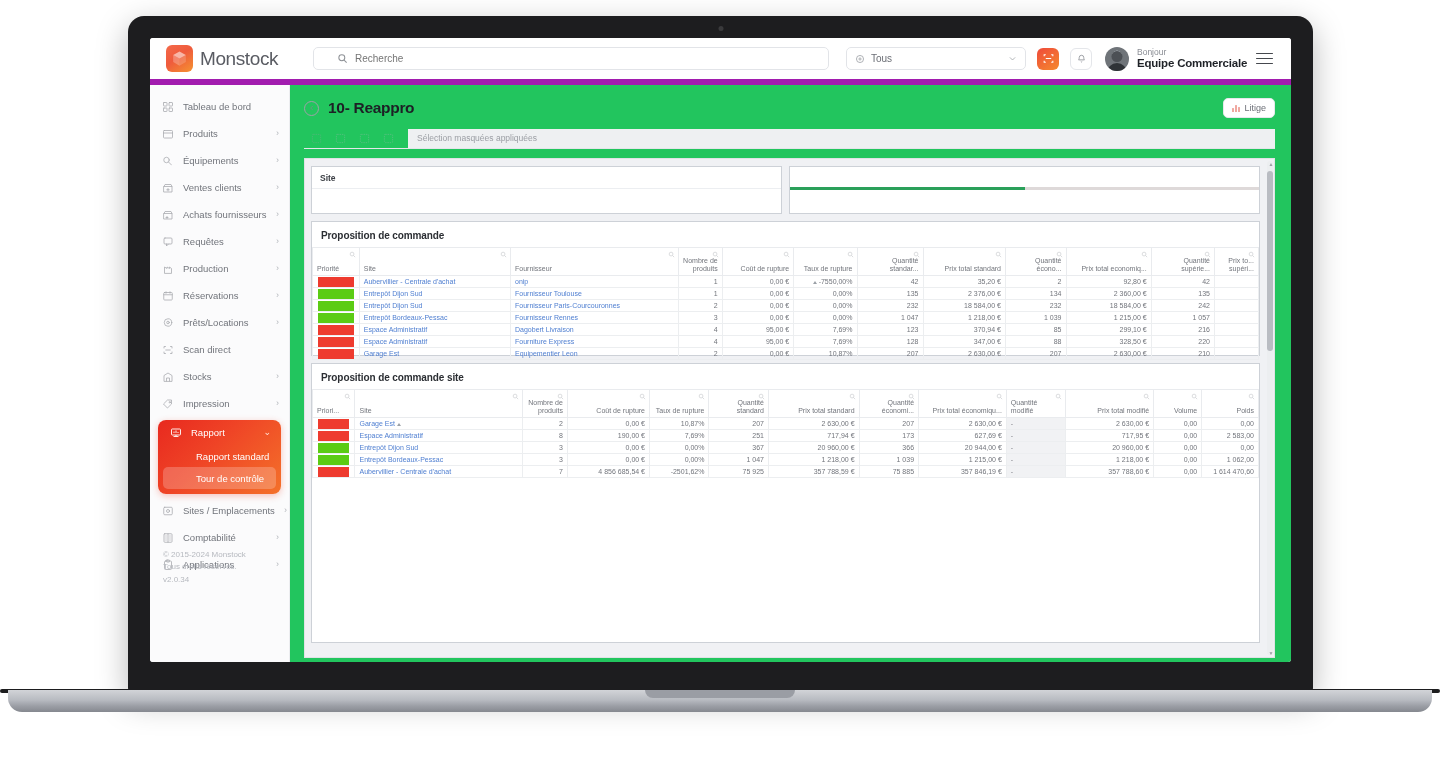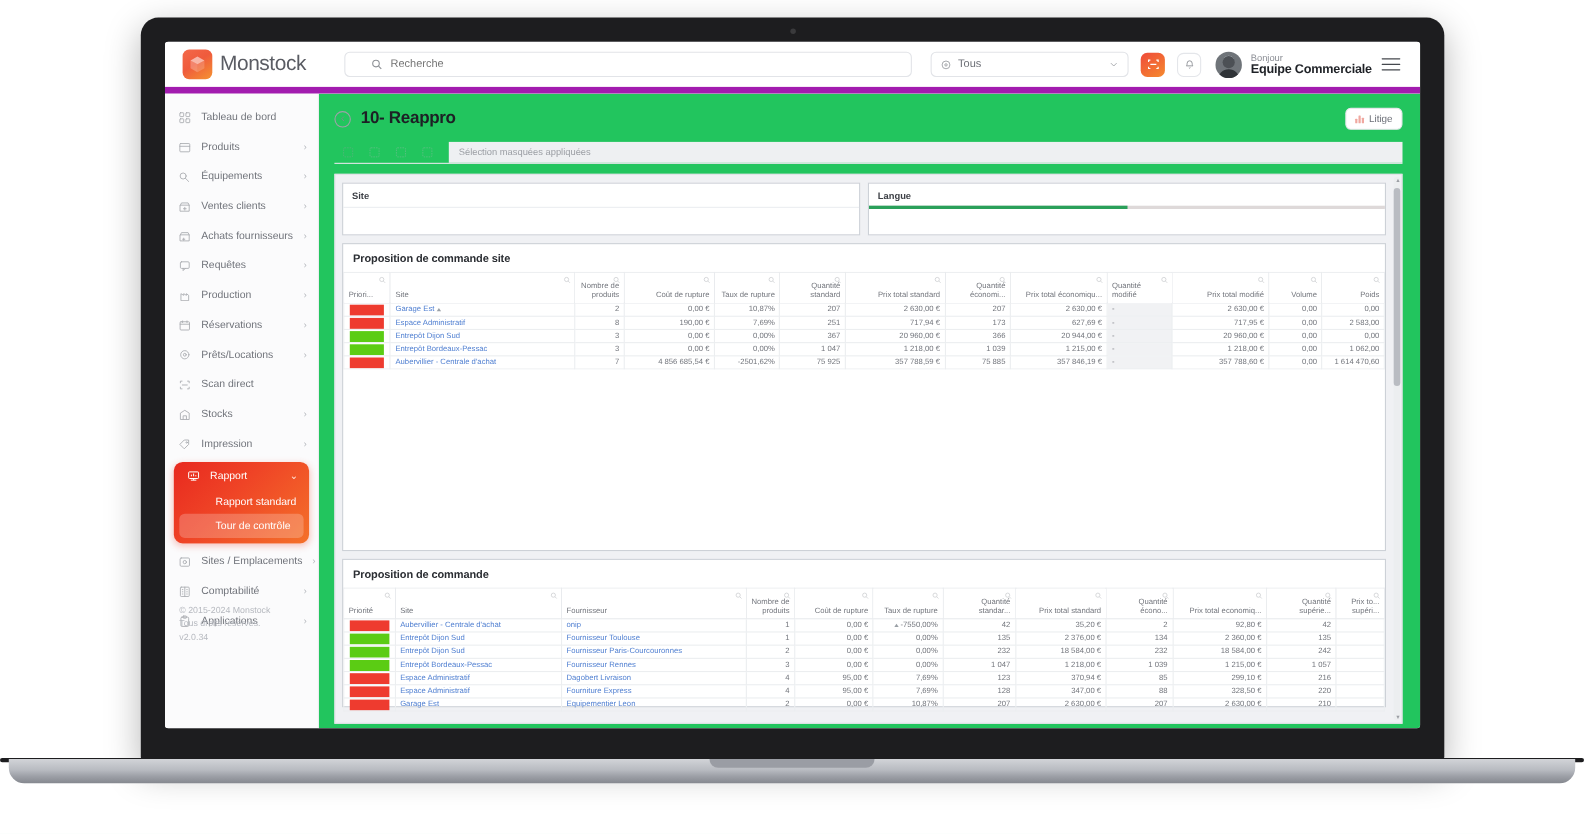--- a/index.html
+++ b/index.html
@@ -568,25 +568,210 @@
 
         <div class="canvas">
           <div class="canvas-scroll">
 
             <div class="widget-row">
               <div class="widget">
                 <div class="w-title">Site</div>
                 <div class="w-rule"></div>
               </div>
               <div class="widget">
-                <div class="w-title">Langue</div>
                 <div class="w-rule"></div>
                 <div class="w-bar" id="langue-bar" style="width: 100%; background: rgb(222, 217, 217);">
                   <div class="fill" id="langue-fill" style="width: 50%; background: rgb(42, 160, 90);"></div>
                 </div>
+              </div>
+            </div>
+
+            <div class="panel panel-b">
+              <div class="panel-title">Proposition de commande</div>
+              <div class="tbl-wrap">
+                <table class="grid" id="table-1">
+                    <colgroup>
+                      <col style="width:34px">
+                      <col style="width:110px">
+                      <col style="width:122px">
+                      <col style="width:32px">
+                      <col style="width:52px">
+                      <col style="width:46px">
+                      <col style="width:48px">
+                      <col style="width:60px">
+                      <col style="width:44px">
+                      <col style="width:62px">
+                      <col style="width:46px">
+                      <col style="width:32px">
+                    </colgroup>
+                    <tbody>
+                      <tr>
+                        <th class="">Priorité<svg class="mag" viewBox="0 0 24 24" fill="none" stroke="#9a9da3" stroke-width="2.4">
+                            <circle cx="10.5" cy="10.5" r="6.5"></circle>
+                            <path d="M15.5 15.5 21 21"></path>
+                          </svg></th>
+                        <th class="">Site<svg class="mag" viewBox="0 0 24 24" fill="none" stroke="#9a9da3" stroke-width="2.4">
+                            <circle cx="10.5" cy="10.5" r="6.5"></circle>
+                            <path d="M15.5 15.5 21 21"></path>
+                          </svg></th>
+                        <th class="">Fournisseur<svg class="mag" viewBox="0 0 24 24" fill="none" stroke="#9a9da3" stroke-width="2.4">
+                            <circle cx="10.5" cy="10.5" r="6.5"></circle>
+                            <path d="M15.5 15.5 21 21"></path>
+                          </svg></th>
+                        <th class="num">Nombre de produits<svg class="mag" viewBox="0 0 24 24" fill="none" stroke="#9a9da3" stroke-width="2.4">
+                            <circle cx="10.5" cy="10.5" r="6.5"></circle>
+                            <path d="M15.5 15.5 21 21"></path>
+                          </svg></th>
+                        <th class="num">Coût de rupture<svg class="mag" viewBox="0 0 24 24" fill="none" stroke="#9a9da3" stroke-width="2.4">
+                            <circle cx="10.5" cy="10.5" r="6.5"></circle>
+                            <path d="M15.5 15.5 21 21"></path>
+                          </svg></th>
+                        <th class="num">Taux de rupture<svg class="mag" viewBox="0 0 24 24" fill="none" stroke="#9a9da3" stroke-width="2.4">
+                            <circle cx="10.5" cy="10.5" r="6.5"></circle>
+                            <path d="M15.5 15.5 21 21"></path>
+                          </svg></th>
+                        <th class="num">Quantité standar...<svg class="mag" viewBox="0 0 24 24" fill="none" stroke="#9a9da3" stroke-width="2.4">
+                            <circle cx="10.5" cy="10.5" r="6.5"></circle>
+                            <path d="M15.5 15.5 21 21"></path>
+                          </svg></th>
+                        <th class="num">Prix total standard<svg class="mag" viewBox="0 0 24 24" fill="none" stroke="#9a9da3" stroke-width="2.4">
+                            <circle cx="10.5" cy="10.5" r="6.5"></circle>
+                            <path d="M15.5 15.5 21 21"></path>
+                          </svg></th>
+                        <th class="num">Quantité écono...<svg class="mag" viewBox="0 0 24 24" fill="none" stroke="#9a9da3" stroke-width="2.4">
+                            <circle cx="10.5" cy="10.5" r="6.5"></circle>
+                            <path d="M15.5 15.5 21 21"></path>
+                          </svg></th>
+                        <th class="num">Prix total economiq...<svg class="mag" viewBox="0 0 24 24" fill="none" stroke="#9a9da3" stroke-width="2.4">
+                            <circle cx="10.5" cy="10.5" r="6.5"></circle>
+                            <path d="M15.5 15.5 21 21"></path>
+                          </svg></th>
+                        <th class="num">Quantité supérie...<svg class="mag" viewBox="0 0 24 24" fill="none" stroke="#9a9da3" stroke-width="2.4">
+                            <circle cx="10.5" cy="10.5" r="6.5"></circle>
+                            <path d="M15.5 15.5 21 21"></path>
+                          </svg></th>
+                        <th class="num">Prix to... supéri...<svg class="mag" viewBox="0 0 24 24" fill="none" stroke="#9a9da3" stroke-width="2.4">
+                            <circle cx="10.5" cy="10.5" r="6.5"></circle>
+                            <path d="M15.5 15.5 21 21"></path>
+                          </svg></th>
+                      </tr>
+                      <tr>
+                        <td class="prio">
+                          <div class="chip red"></div>
+                        </td>
+                        <td class="link">Aubervillier - Centrale d'achat</td>
+                        <td class="link">onip</td>
+                        <td class="num">1</td>
+                        <td class="num">0,00 €</td>
+                        <td class="num"><span class="sortcaret"></span> -7550,00%</td>
+                        <td class="num">42</td>
+                        <td class="num">35,20 €</td>
+                        <td class="num">2</td>
+                        <td class="num">92,80 €</td>
+                        <td class="num">42</td>
+                        <td class="num"></td>
+                      </tr>
+                      <tr>
+                        <td class="prio">
+                          <div class="chip green"></div>
+                        </td>
+                        <td class="link">Entrepôt Dijon Sud</td>
+                        <td class="link">Fournisseur Toulouse</td>
+                        <td class="num">1</td>
+                        <td class="num">0,00 €</td>
+                        <td class="num">0,00%</td>
+                        <td class="num">135</td>
+                        <td class="num">2 376,00 €</td>
+                        <td class="num">134</td>
+                        <td class="num">2 360,00 €</td>
+                        <td class="num">135</td>
+                        <td class="num"></td>
+                      </tr>
+                      <tr>
+                        <td class="prio">
+                          <div class="chip green"></div>
+                        </td>
+                        <td class="link">Entrepôt Dijon Sud</td>
+                        <td class="link">Fournisseur Paris-Courcouronnes</td>
+                        <td class="num">2</td>
+                        <td class="num">0,00 €</td>
+                        <td class="num">0,00%</td>
+                        <td class="num">232</td>
+                        <td class="num">18 584,00 €</td>
+                        <td class="num">232</td>
+                        <td class="num">18 584,00 €</td>
+                        <td class="num">242</td>
+                        <td class="num"></td>
+                      </tr>
+                      <tr>
+                        <td class="prio">
+                          <div class="chip green"></div>
+                        </td>
+                        <td class="link">Entrepôt Bordeaux-Pessac</td>
+                        <td class="link">Fournisseur Rennes</td>
+                        <td class="num">3</td>
+                        <td class="num">0,00 €</td>
+                        <td class="num">0,00%</td>
+                        <td class="num">1 047</td>
+                        <td class="num">1 218,00 €</td>
+                        <td class="num">1 039</td>
+                        <td class="num">1 215,00 €</td>
+                        <td class="num">1 057</td>
+                        <td class="num"></td>
+                      </tr>
+                      <tr>
+                        <td class="prio">
+                          <div class="chip red"></div>
+                        </td>
+                        <td class="link">Espace Administratif</td>
+                        <td class="link">Dagobert Livraison</td>
+                        <td class="num">4</td>
+                        <td class="num">95,00 €</td>
+                        <td class="num">7,69%</td>
+                        <td class="num">123</td>
+                        <td class="num">370,94 €</td>
+                        <td class="num">85</td>
+                        <td class="num">299,10 €</td>
+                        <td class="num">216</td>
+                        <td class="num"></td>
+                      </tr>
+                      <tr>
+                        <td class="prio">
+                          <div class="chip red"></div>
+                        </td>
+                        <td class="link">Espace Administratif</td>
+                        <td class="link">Fourniture Express</td>
+                        <td class="num">4</td>
+                        <td class="num">95,00 €</td>
+                        <td class="num">7,69%</td>
+                        <td class="num">128</td>
+                        <td class="num">347,00 €</td>
+                        <td class="num">88</td>
+                        <td class="num">328,50 €</td>
+                        <td class="num">220</td>
+                        <td class="num"></td>
+                      </tr>
+                      <tr>
+                        <td class="prio">
+                          <div class="chip red"></div>
+                        </td>
+                        <td class="link">Garage Est</td>
+                        <td class="link">Equipementier Leon</td>
+                        <td class="num">2</td>
+                        <td class="num">0,00 €</td>
+                        <td class="num">10,87%</td>
+                        <td class="num">207</td>
+                        <td class="num">2 630,00 €</td>
+                        <td class="num">207</td>
+                        <td class="num">2 630,00 €</td>
+                        <td class="num">210</td>
+                        <td class="num"></td>
+                      </tr>
+                    </tbody>
+                  </table>
               </div>
             </div>
 
             <div class="panel panel-a">
               <div class="panel-title">Proposition de commande site</div>
               <div class="tbl-wrap">
                 <table class="grid" id="table-0">
                     <colgroup>
                       <col style="width:30px">
                       <col style="width:118px">
@@ -740,206 +925,20 @@
                         <td class=" col-shade">-</td>
                         <td class="num">357 788,60 €</td>
                         <td class="num">0,00</td>
                         <td class="num">1 614 470,60</td>
                       </tr>
                     </tbody>
                   </table>
               </div>
             </div>
 
-            <div class="panel panel-b">
-              <div class="panel-title">Proposition de commande</div>
-              <div class="tbl-wrap">
-                <table class="grid" id="table-1">
-                    <colgroup>
-                      <col style="width:34px">
-                      <col style="width:110px">
-                      <col style="width:122px">
-                      <col style="width:32px">
-                      <col style="width:52px">
-                      <col style="width:46px">
-                      <col style="width:48px">
-                      <col style="width:60px">
-                      <col style="width:44px">
-                      <col style="width:62px">
-                      <col style="width:46px">
-                      <col style="width:32px">
-                    </colgroup>
-                    <tbody>
-                      <tr>
-                        <th class="">Priorité<svg class="mag" viewBox="0 0 24 24" fill="none" stroke="#9a9da3" stroke-width="2.4">
-                            <circle cx="10.5" cy="10.5" r="6.5"></circle>
-                            <path d="M15.5 15.5 21 21"></path>
-                          </svg></th>
-                        <th class="">Site<svg class="mag" viewBox="0 0 24 24" fill="none" stroke="#9a9da3" stroke-width="2.4">
-                            <circle cx="10.5" cy="10.5" r="6.5"></circle>
-                            <path d="M15.5 15.5 21 21"></path>
-                          </svg></th>
-                        <th class="">Fournisseur<svg class="mag" viewBox="0 0 24 24" fill="none" stroke="#9a9da3" stroke-width="2.4">
-                            <circle cx="10.5" cy="10.5" r="6.5"></circle>
-                            <path d="M15.5 15.5 21 21"></path>
-                          </svg></th>
-                        <th class="num">Nombre de produits<svg class="mag" viewBox="0 0 24 24" fill="none" stroke="#9a9da3" stroke-width="2.4">
-                            <circle cx="10.5" cy="10.5" r="6.5"></circle>
-                            <path d="M15.5 15.5 21 21"></path>
-                          </svg></th>
-                        <th class="num">Coût de rupture<svg class="mag" viewBox="0 0 24 24" fill="none" stroke="#9a9da3" stroke-width="2.4">
-                            <circle cx="10.5" cy="10.5" r="6.5"></circle>
-                            <path d="M15.5 15.5 21 21"></path>
-                          </svg></th>
-                        <th class="num">Taux de rupture<svg class="mag" viewBox="0 0 24 24" fill="none" stroke="#9a9da3" stroke-width="2.4">
-                            <circle cx="10.5" cy="10.5" r="6.5"></circle>
-                            <path d="M15.5 15.5 21 21"></path>
-                          </svg></th>
-                        <th class="num">Quantité standar...<svg class="mag" viewBox="0 0 24 24" fill="none" stroke="#9a9da3" stroke-width="2.4">
-                            <circle cx="10.5" cy="10.5" r="6.5"></circle>
-                            <path d="M15.5 15.5 21 21"></path>
-                          </svg></th>
-                        <th class="num">Prix total standard<svg class="mag" viewBox="0 0 24 24" fill="none" stroke="#9a9da3" stroke-width="2.4">
-                            <circle cx="10.5" cy="10.5" r="6.5"></circle>
-                            <path d="M15.5 15.5 21 21"></path>
-                          </svg></th>
-                        <th class="num">Quantité écono...<svg class="mag" viewBox="0 0 24 24" fill="none" stroke="#9a9da3" stroke-width="2.4">
-                            <circle cx="10.5" cy="10.5" r="6.5"></circle>
-                            <path d="M15.5 15.5 21 21"></path>
-                          </svg></th>
-                        <th class="num">Prix total economiq...<svg class="mag" viewBox="0 0 24 24" fill="none" stroke="#9a9da3" stroke-width="2.4">
-                            <circle cx="10.5" cy="10.5" r="6.5"></circle>
-                            <path d="M15.5 15.5 21 21"></path>
-                          </svg></th>
-                        <th class="num">Quantité supérie...<svg class="mag" viewBox="0 0 24 24" fill="none" stroke="#9a9da3" stroke-width="2.4">
-                            <circle cx="10.5" cy="10.5" r="6.5"></circle>
-                            <path d="M15.5 15.5 21 21"></path>
-                          </svg></th>
-                        <th class="num">Prix to... supéri...<svg class="mag" viewBox="0 0 24 24" fill="none" stroke="#9a9da3" stroke-width="2.4">
-                            <circle cx="10.5" cy="10.5" r="6.5"></circle>
-                            <path d="M15.5 15.5 21 21"></path>
-                          </svg></th>
-                      </tr>
-                      <tr>
-                        <td class="prio">
-                          <div class="chip red"></div>
-                        </td>
-                        <td class="link">Aubervillier - Centrale d'achat</td>
-                        <td class="link">onip</td>
-                        <td class="num">1</td>
-                        <td class="num">0,00 €</td>
-                        <td class="num"><span class="sortcaret"></span> -7550,00%</td>
-                        <td class="num">42</td>
-                        <td class="num">35,20 €</td>
-                        <td class="num">2</td>
-                        <td class="num">92,80 €</td>
-                        <td class="num">42</td>
-                        <td class="num"></td>
-                      </tr>
-                      <tr>
-                        <td class="prio">
-                          <div class="chip green"></div>
-                        </td>
-                        <td class="link">Entrepôt Dijon Sud</td>
-                        <td class="link">Fournisseur Toulouse</td>
-                        <td class="num">1</td>
-                        <td class="num">0,00 €</td>
-                        <td class="num">0,00%</td>
-                        <td class="num">135</td>
-                        <td class="num">2 376,00 €</td>
-                        <td class="num">134</td>
-                        <td class="num">2 360,00 €</td>
-                        <td class="num">135</td>
-                        <td class="num"></td>
-                      </tr>
-                      <tr>
-                        <td class="prio">
-                          <div class="chip green"></div>
-                        </td>
-                        <td class="link">Entrepôt Dijon Sud</td>
-                        <td class="link">Fournisseur Paris-Courcouronnes</td>
-                        <td class="num">2</td>
-                        <td class="num">0,00 €</td>
-                        <td class="num">0,00%</td>
-                        <td class="num">232</td>
-                        <td class="num">18 584,00 €</td>
-                        <td class="num">232</td>
-                        <td class="num">18 584,00 €</td>
-                        <td class="num">242</td>
-                        <td class="num"></td>
-                      </tr>
-                      <tr>
-                        <td class="prio">
-                          <div class="chip green"></div>
-                        </td>
-                        <td class="link">Entrepôt Bordeaux-Pessac</td>
-                        <td class="link">Fournisseur Rennes</td>
-                        <td class="num">3</td>
-                        <td class="num">0,00 €</td>
-                        <td class="num">0,00%</td>
-                        <td class="num">1 047</td>
-                        <td class="num">1 218,00 €</td>
-                        <td class="num">1 039</td>
-                        <td class="num">1 215,00 €</td>
-                        <td class="num">1 057</td>
-                        <td class="num"></td>
-                      </tr>
-                      <tr>
-                        <td class="prio">
-                          <div class="chip red"></div>
-                        </td>
-                        <td class="link">Espace Administratif</td>
-                        <td class="link">Dagobert Livraison</td>
-                        <td class="num">4</td>
-                        <td class="num">95,00 €</td>
-                        <td class="num">7,69%</td>
-                        <td class="num">123</td>
-                        <td class="num">370,94 €</td>
-                        <td class="num">85</td>
-                        <td class="num">299,10 €</td>
-                        <td class="num">216</td>
-                        <td class="num"></td>
-                      </tr>
-                      <tr>
-                        <td class="prio">
-                          <div class="chip red"></div>
-                        </td>
-                        <td class="link">Espace Administratif</td>
-                        <td class="link">Fourniture Express</td>
-                        <td class="num">4</td>
-                        <td class="num">95,00 €</td>
-                        <td class="num">7,69%</td>
-                        <td class="num">128</td>
-                        <td class="num">347,00 €</td>
-                        <td class="num">88</td>
-                        <td class="num">328,50 €</td>
-                        <td class="num">220</td>
-                        <td class="num"></td>
-                      </tr>
-                      <tr>
-                        <td class="prio">
-                          <div class="chip red"></div>
-                        </td>
-                        <td class="link">Garage Est</td>
-                        <td class="link">Equipementier Leon</td>
-                        <td class="num">2</td>
-                        <td class="num">0,00 €</td>
-                        <td class="num">10,87%</td>
-                        <td class="num">207</td>
-                        <td class="num">2 630,00 €</td>
-                        <td class="num">207</td>
-                        <td class="num">2 630,00 €</td>
-                        <td class="num">210</td>
-                        <td class="num"></td>
-                      </tr>
-                    </tbody>
-                  </table>
-              </div>
-            </div>
-
           </div>
 
           <div class="vscroll">
             <div class="thumb" style="top:10px;height:180px"></div>
           </div>
           <div class="vs-arrow" style="top:1px">▲</div>
           <div class="vs-arrow" style="bottom:1px">▼</div>
         </div>
 
       </div>

